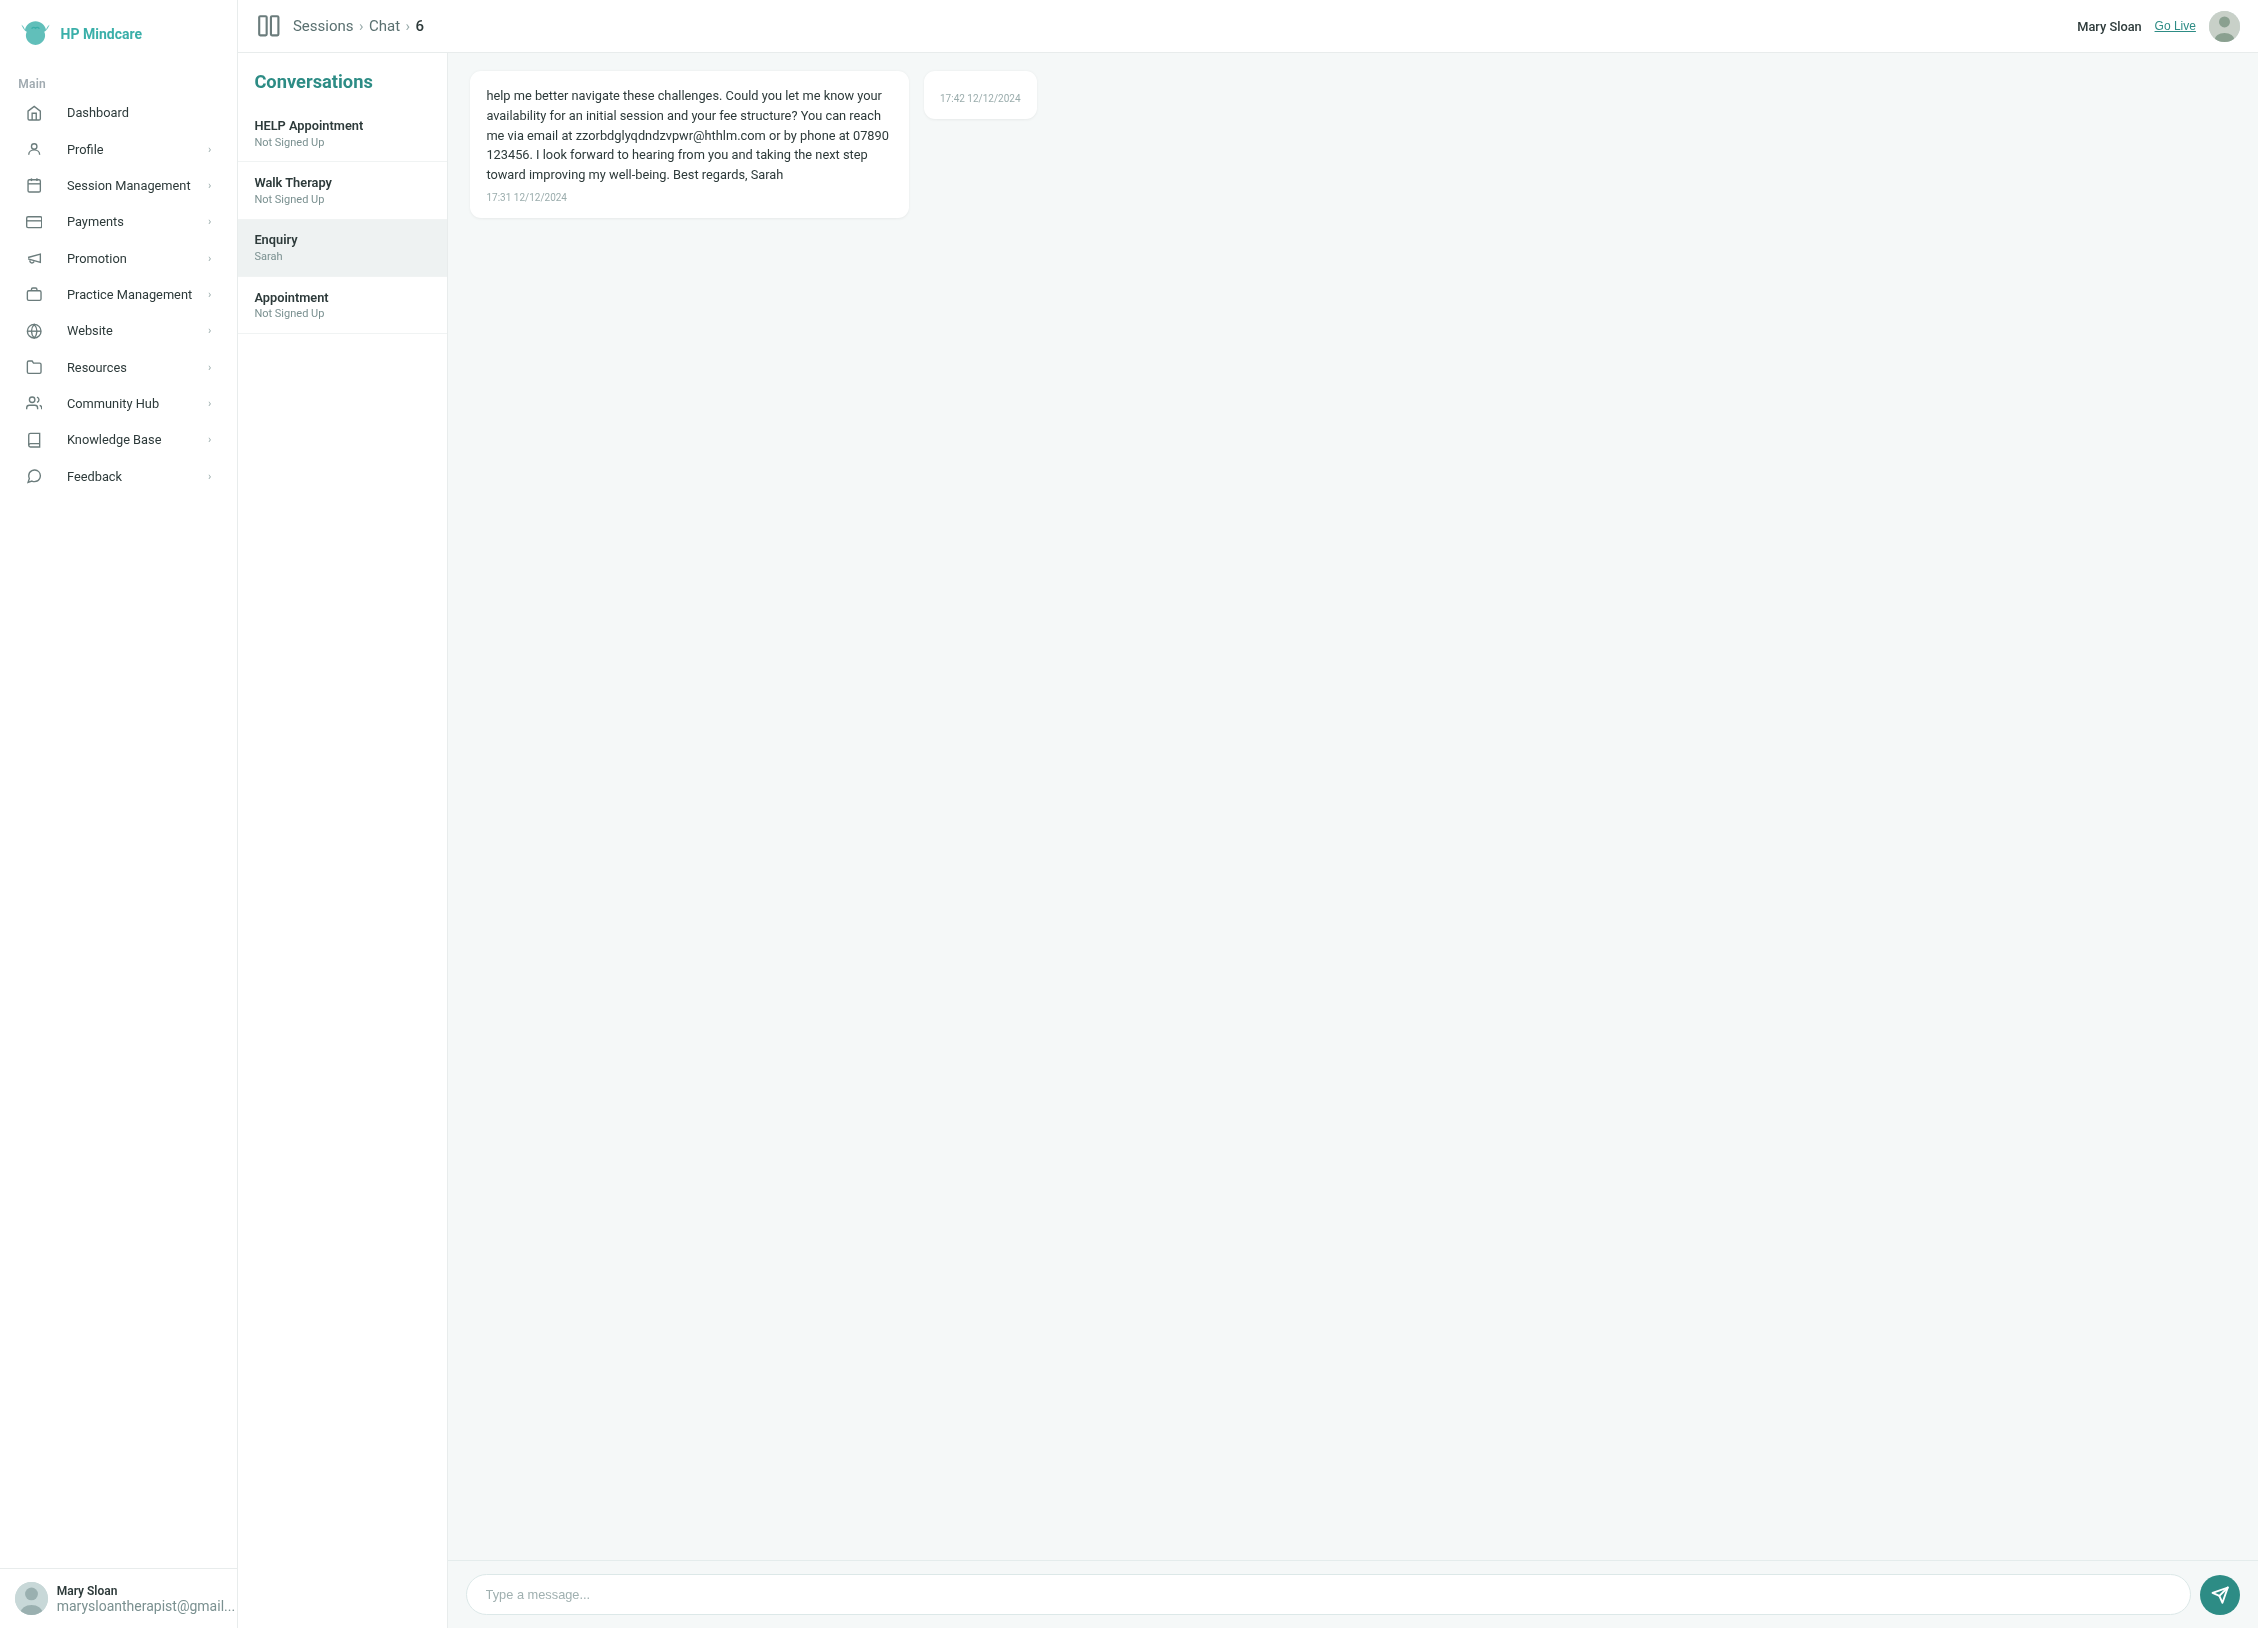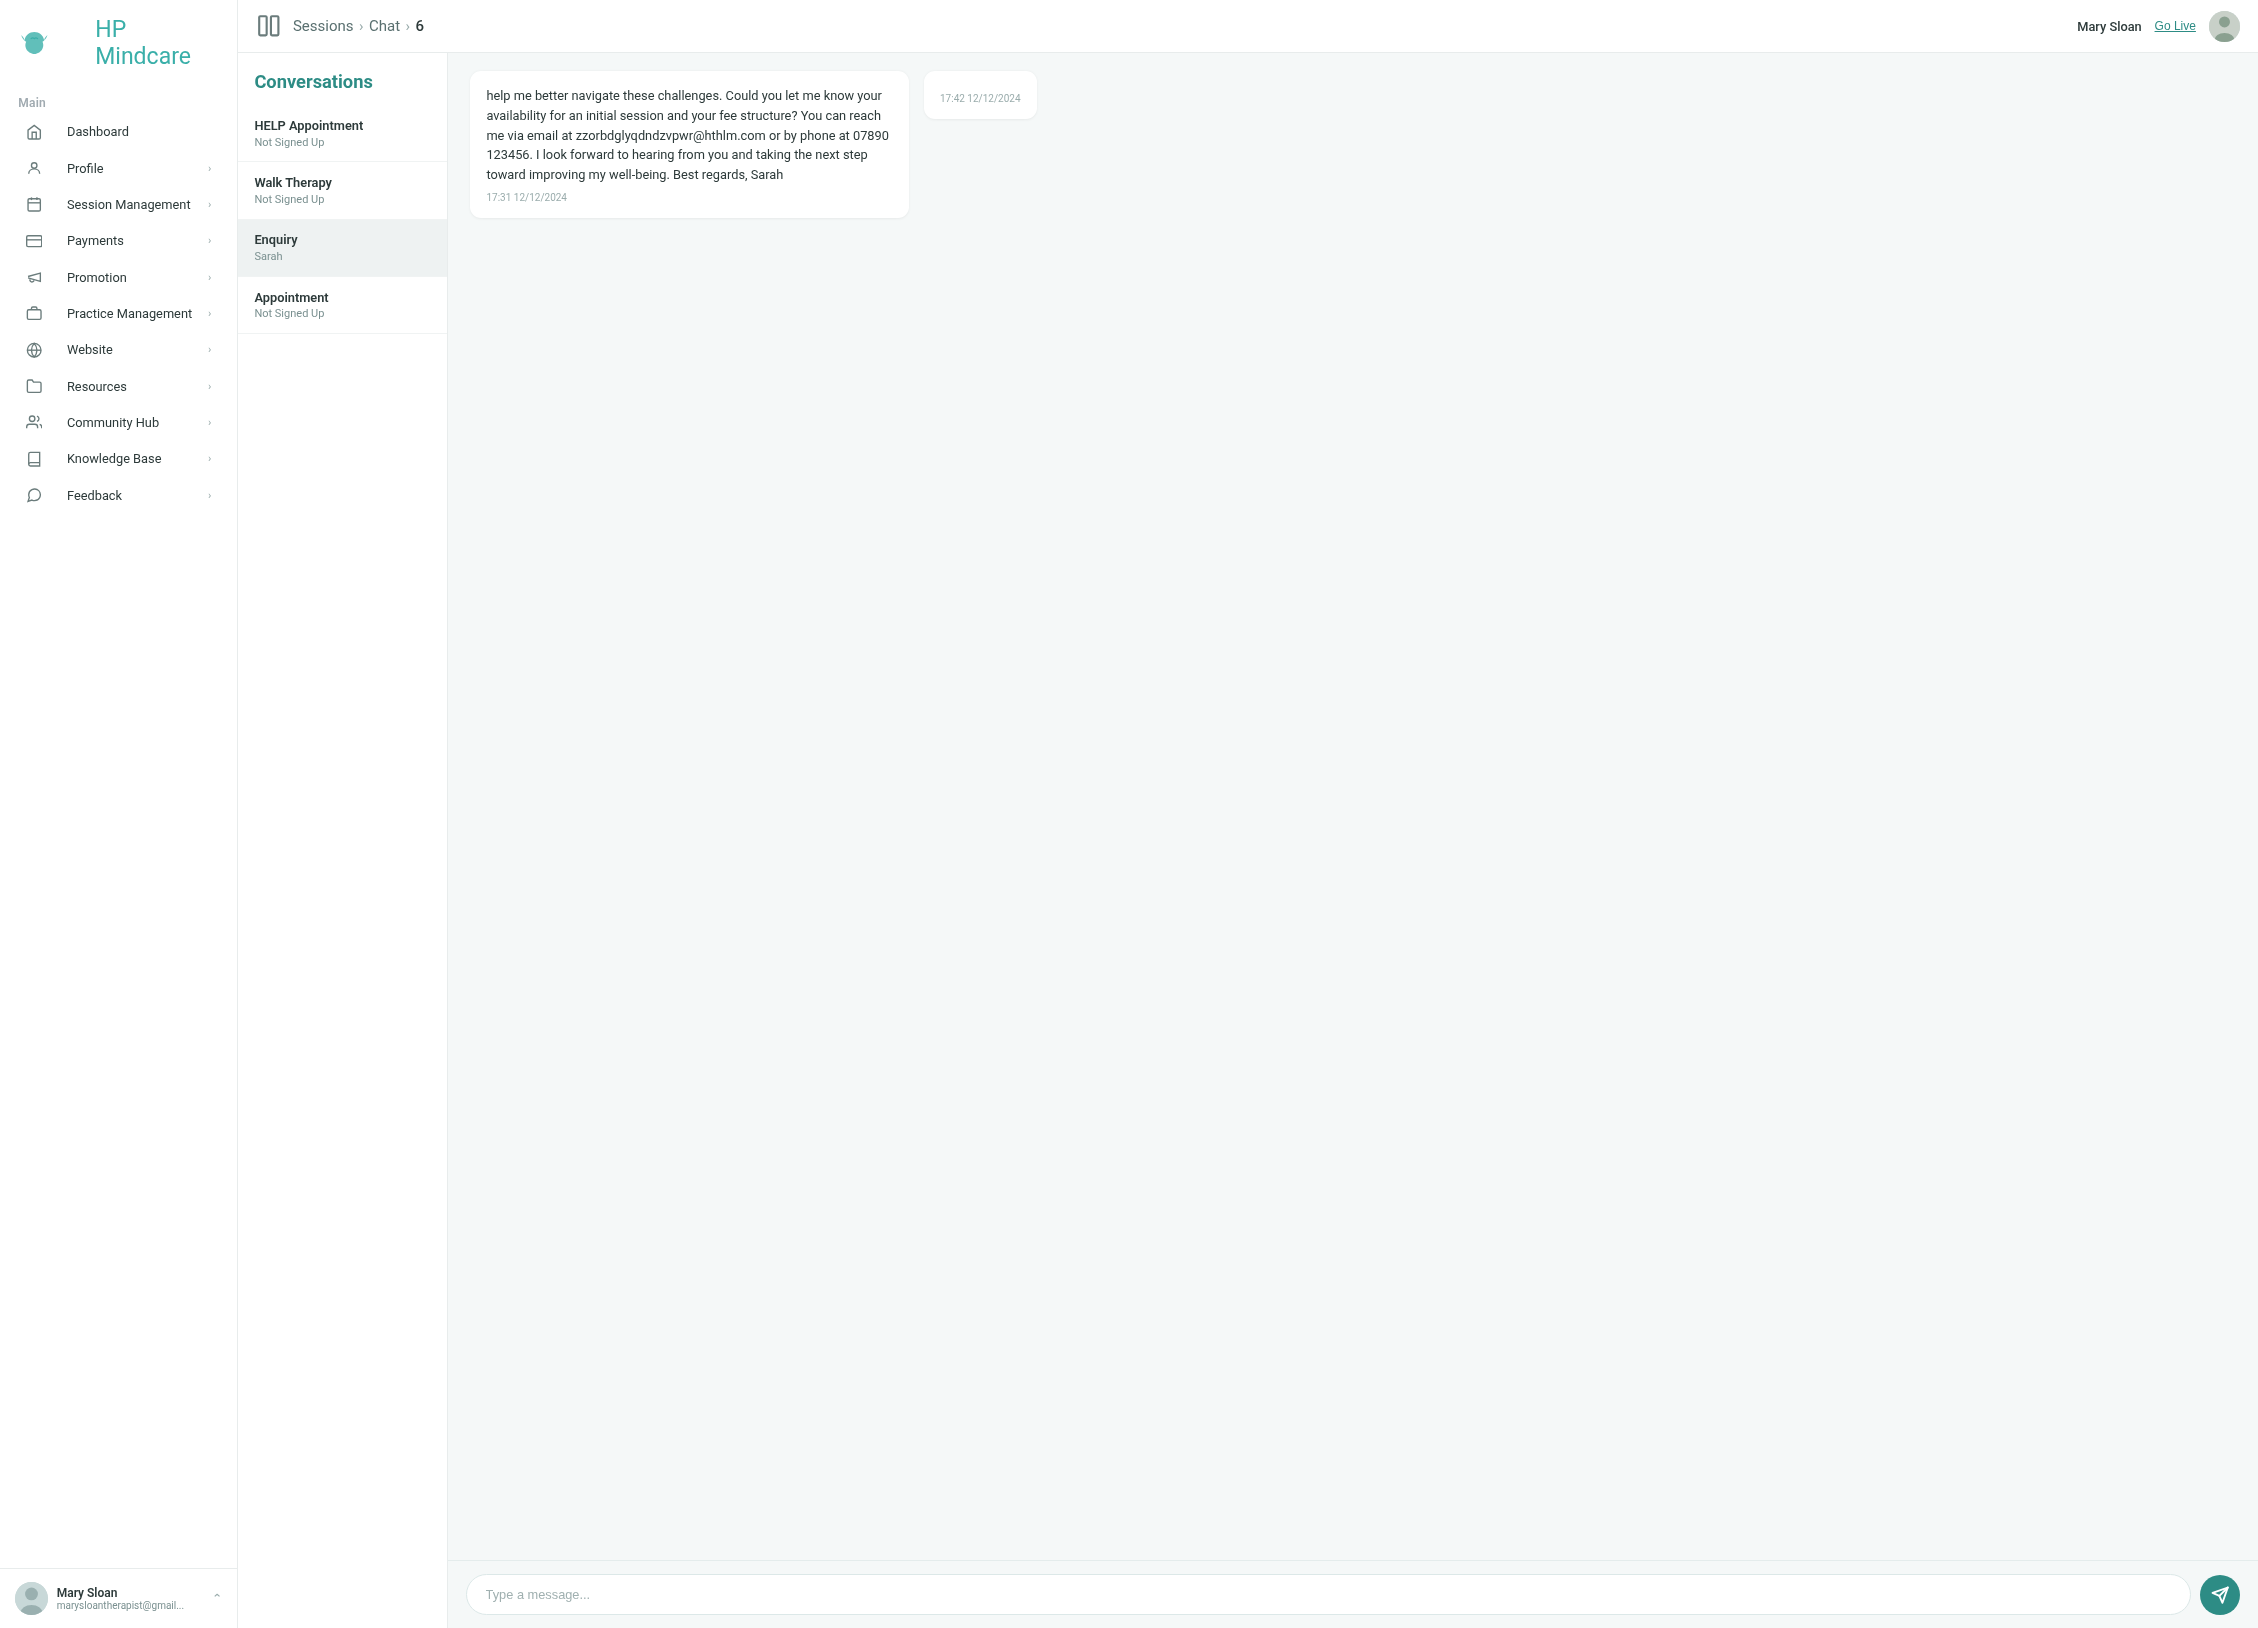--- a/index.html
+++ b/index.html
@@ -20,24 +20,23 @@
       padding: 16.4px 18.3px;
       display: flex;
       align-items: center;
       gap: 7.3px;
     }
     .logo-icon {
       width: 35px;
       height: 35px;
     }
     .logo-text {
-      font-size: 23px;
-      font-weight: 400;
+      font-size: 14px;
+      font-weight: 700;
       color: #3aafa9;
-      margin-left: 37px;
     }
     .sidebar-section-label {
       padding: 9.1px 18.3px 3.7px;
       font-size: 12px;
       font-weight: 600;
       color: #a0aab0;
       text-transform: none;
       letter-spacing: 0.02em;
     }
     .nav-item {
@@ -81,21 +80,21 @@
     }
     .footer-avatar {
       width: 33px;
       height: 33px;
       border-radius: 50%;
       background: #c8d8d8;
       overflow: hidden;
       flex-shrink: 0;
     }
     .footer-name { font-size: 12px; font-weight: 600; color: #2d3a3a; }
-    .footer-email { font-size: 10px; color: #7a9090; }
+    .footer-email { font-size: 14px; color: #7a9090; }
     .footer-expand { color: #9aacac; cursor: pointer; font-size: 12.8px; }
 
     
     .main-area {
       flex: 1;
       display: flex;
       flex-direction: column;
       overflow: hidden;
     }
 

